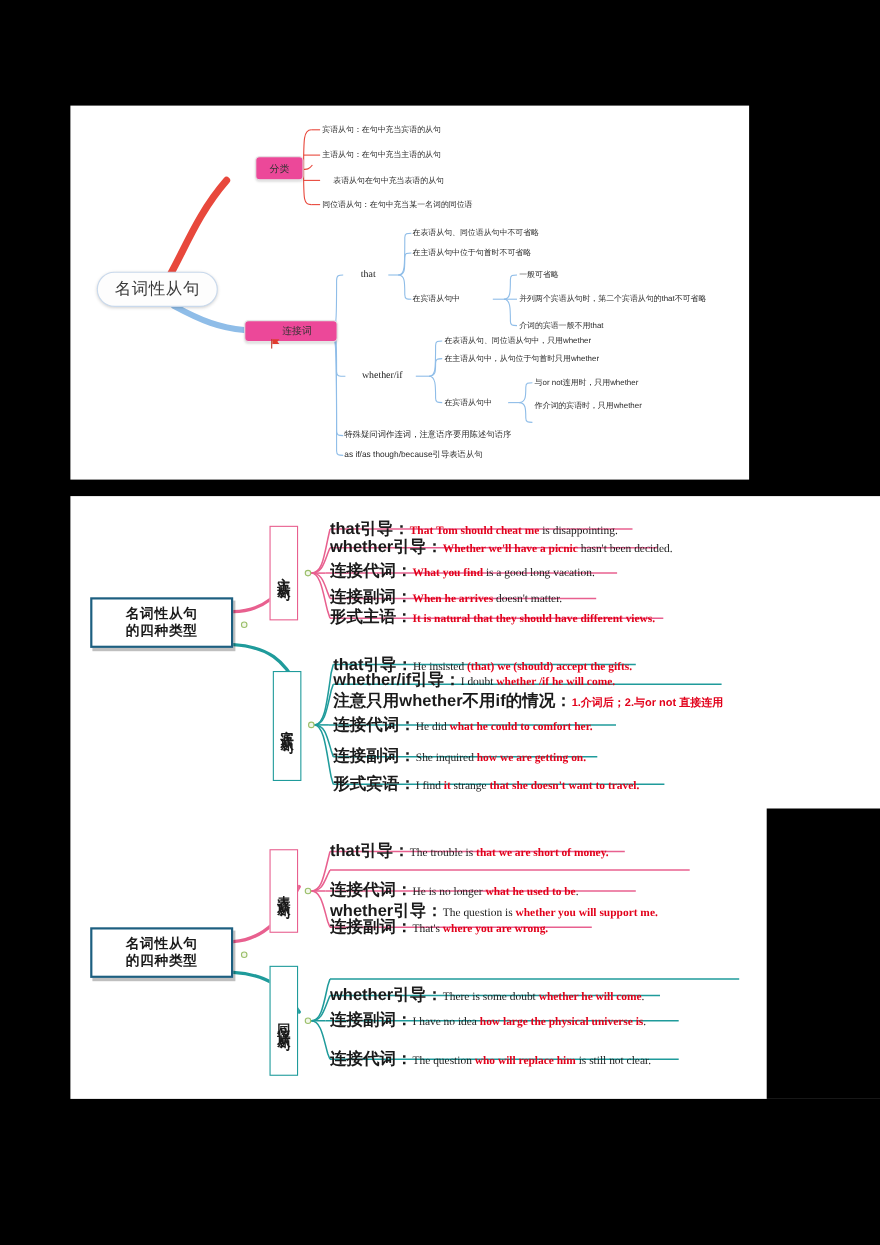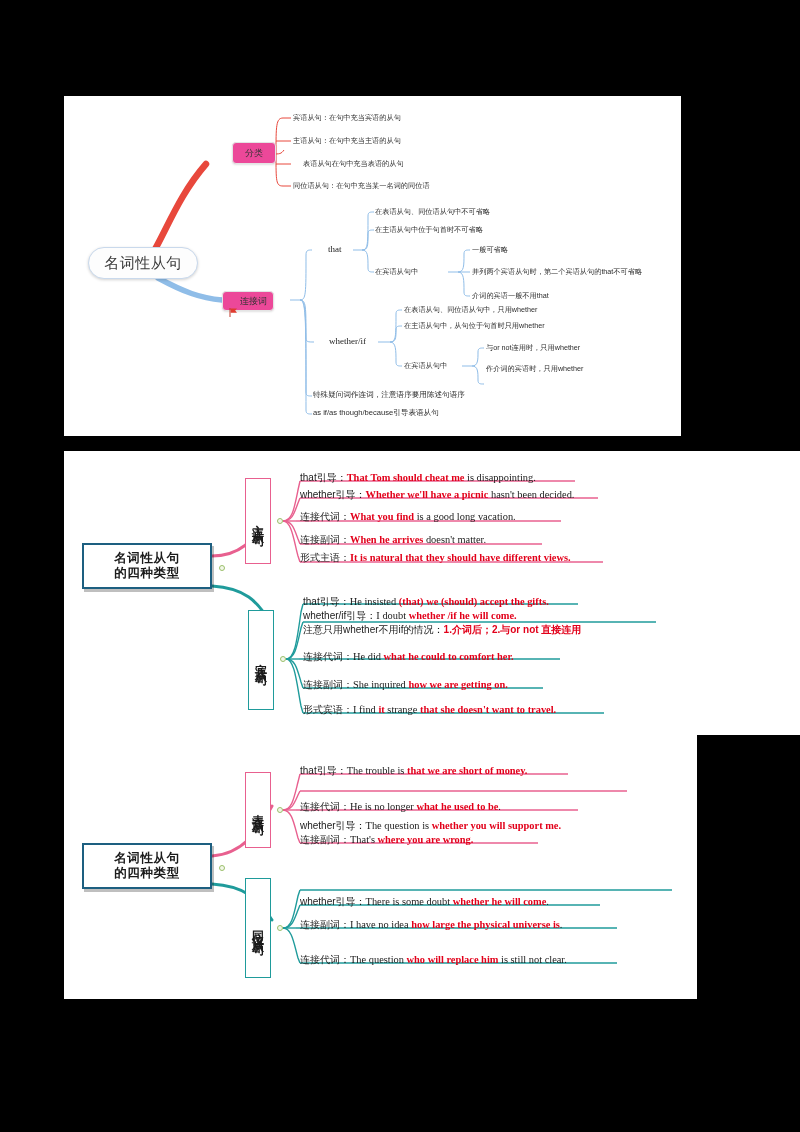--- a/index.html
+++ b/index.html
@@ -86,21 +86,21 @@
 
   .item {
     position: absolute;
     font-family: "Liberation Serif", "DejaVu Serif", serif;
     font-size: 10.4px;
     color: #1a1a1a;
     white-space: nowrap;
     line-height: 1.28;
   }
   .item b { color: #e2001a; }
-  .item .cn { font-family: "Liberation Sans","DejaVu Sans",sans-serif; font-size: 10px; font-weight: normal; }
+  .item .cn { font-family: "Liberation Sans","DejaVu Sans",sans-serif; font-size: 15px; font-weight: bold; }
   .item .cn2 { font-family: "Liberation Sans","DejaVu Sans",sans-serif; font-size: 10px; font-weight: bold; color:#e2001a;}
 
   svg.wires { position: absolute; left:0; top:0; width: 800px; height: 1132px; pointer-events:none; }
   .dot { position:absolute; width:6px; height:6px; border-radius:50%; border:1px solid #9bbf6a; background:#f2f7ea; }
 </style>
 </head>
 <body>
 
 <div id="page">
 
@@ -203,21 +203,21 @@
   <div id="blackout"></div>
 
   <div class="node root1" style="left:88px; top:247px; width:110px; height:32px;">
     <span>名词性从句</span>
   </div>
 
   <div class="node subnode" style="left:232px; top:142px; width:44px; height:22px;">
     <span>分类</span>
   </div>
 
-  <div class="node subnode" style="left:222px; top:291px; width:52px; height:20px;">
+  <div class="node subnode" style="left:222px; top:291px; width:85px; height:20px;">
     <div class="flagwrap">
       <span class="flag">
         <svg width="9" height="9" viewBox="0 0 9 9">
             <path d="M1,0 L1,9" stroke="#c0392b" stroke-width="1"></path>
             <path d="M1.6,0.4 L8,0.4 L6.2,2.6 L8,4.8 L1.6,4.8 Z" fill="#e03b2f"></path>
           </svg>
       </span>
       <span>连接词</span>
     </div>
   </div>

